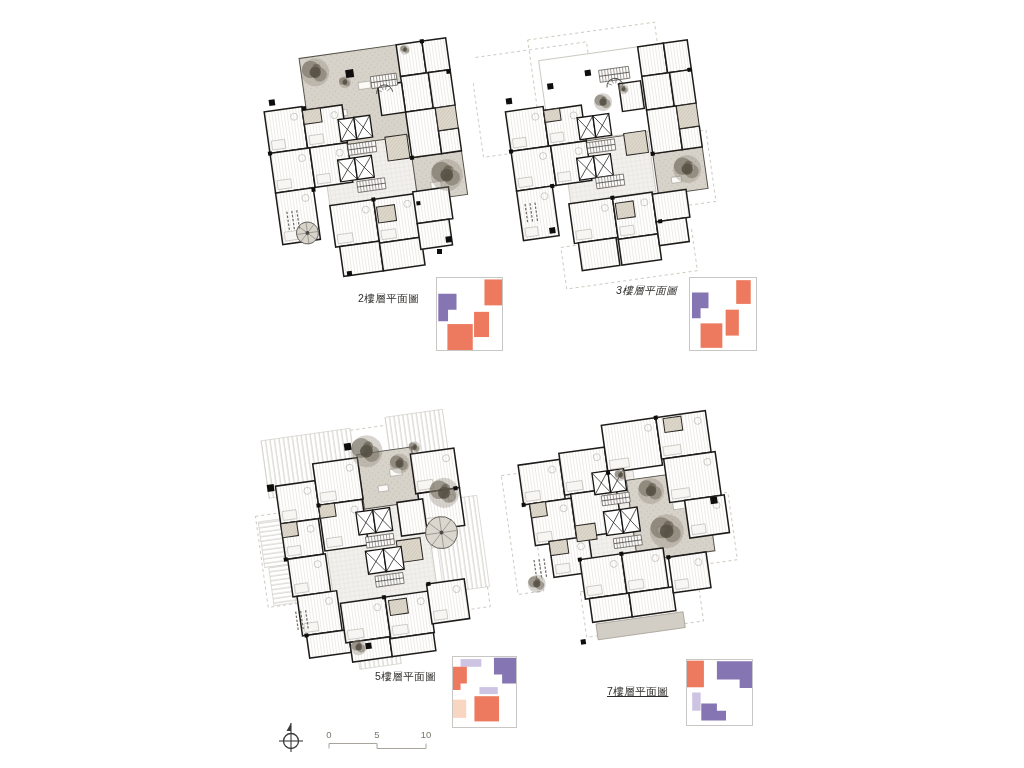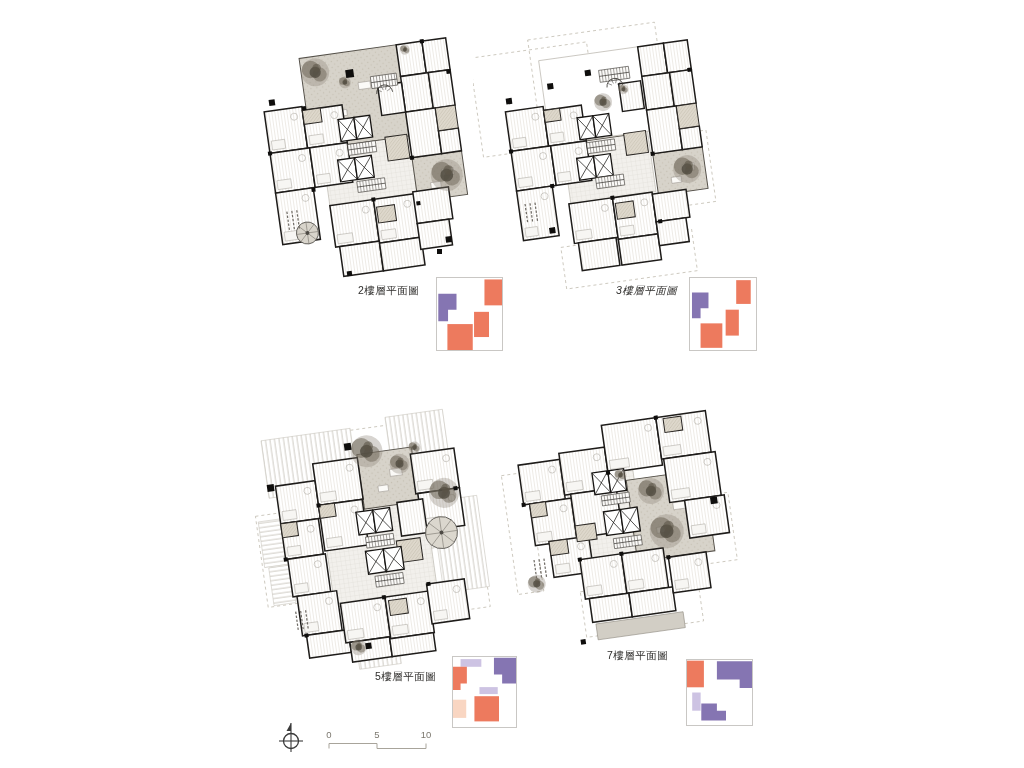--- a/index.html
+++ b/index.html
@@ -593,24 +593,24 @@
         <rect x="-2" y="66" width="4" height="4" fill="#0f0e0d"></rect>
         <rect x="46" y="128" width="4" height="4" fill="#0f0e0d"></rect>
         <rect x="134" y="138" width="4" height="4" fill="#0f0e0d"></rect>
         <rect x="88" y="128" width="4" height="4" fill="#0f0e0d"></rect>
         <rect x="141" y="-2" width="4" height="4" fill="#0f0e0d"></rect>
         <rect x="86" y="46" width="4" height="4" fill="#0f0e0d"></rect>
         <rect x="37.5" y="209.5" width="5" height="5" fill="#0f0e0d"></rect>
       </g>
     </svg>
 
-  <div id="label-0" class="floor-label" style="left: 358px; top: 284px; text-align: center;">2樓層平面圖</div>
+  <div id="label-0" class="floor-label" style="left: 358px; top: 292px; text-align: center;">2樓層平面圖</div>
   <div id="label-1" class="floor-label" style="left: 616px; top: 284px; font-style: italic;">3樓層平面圖</div>
   <div id="label-2" class="floor-label" style="left: 375px; top: 670px;">5樓層平面圖</div>
-  <div id="label-3" class="floor-label" style="left: 607px; top: 649px;">7樓層平面圖</div>
+  <div id="label-3" class="floor-label" style="left: 607px; top: 685px; text-decoration: underline;">7樓層平面圖</div>
 
   <svg id="key-0" class="key-svg" viewBox="0 0 100 100" preserveAspectRatio="none" width="67" height="74" style="left: 436px; top: 277px;">
       <polygon points="2,22 30,22 30,44 17,44 17,60 2,60" fill="#8575B2"></polygon>
       <polygon points="73,2 100,2 100,38 73,38" fill="#ED7A5E"></polygon>
       <polygon points="57,47 80,47 80,82 57,82" fill="#ED7A5E"></polygon>
       <polygon points="16,64 55,64 55,100 16,100" fill="#ED7A5E"></polygon>
     </svg>
   <svg id="key-1" class="key-svg" viewBox="0 0 100 100" preserveAspectRatio="none" width="68" height="74" style="left: 689px; top: 277px;">
       <polygon points="3,20 28,20 28,42 16,42 16,56 3,56" fill="#8575B2"></polygon>
       <polygon points="70,3 92,3 92,36 70,36" fill="#ED7A5E"></polygon>

